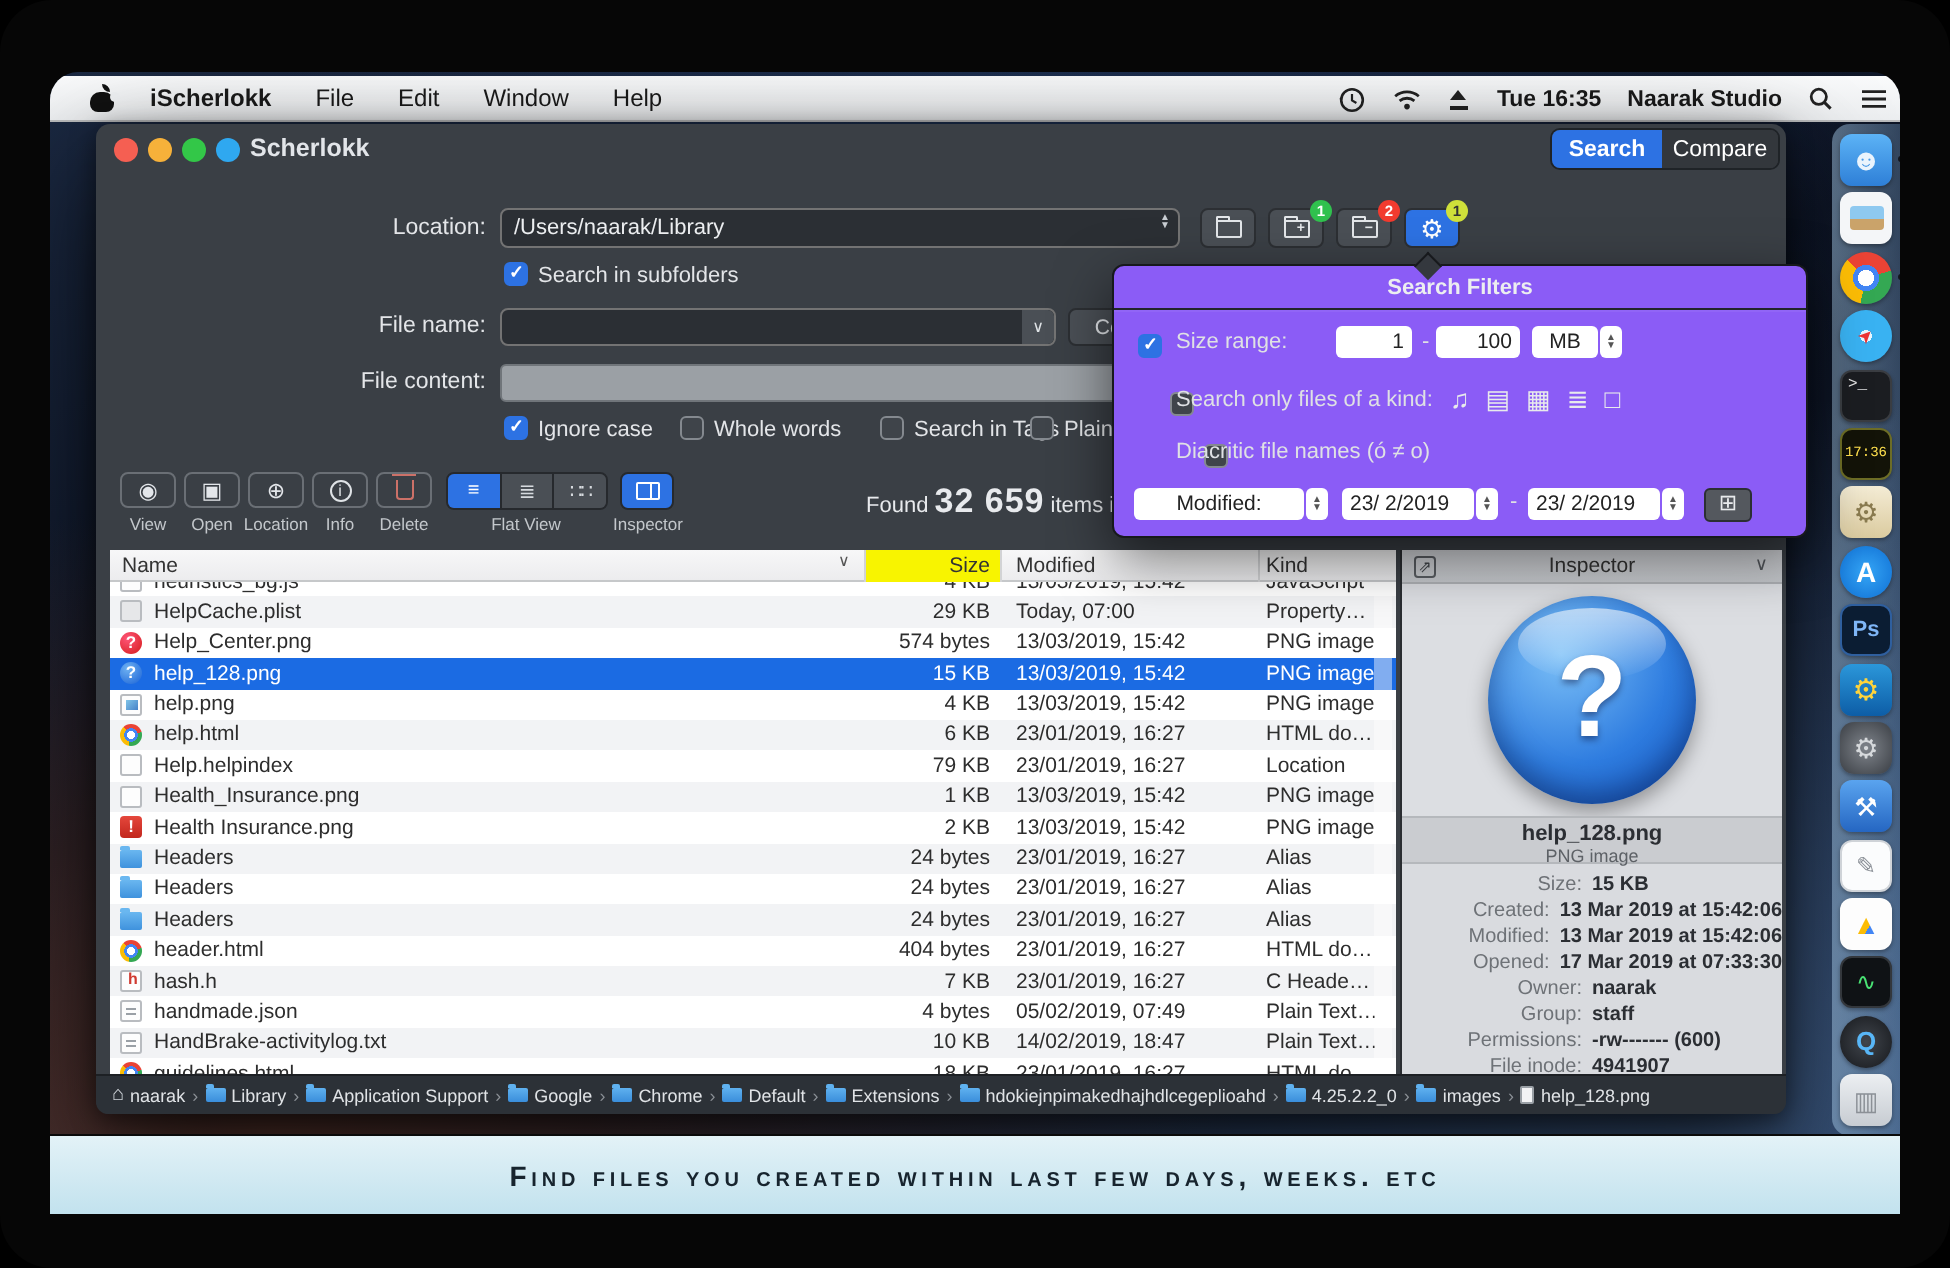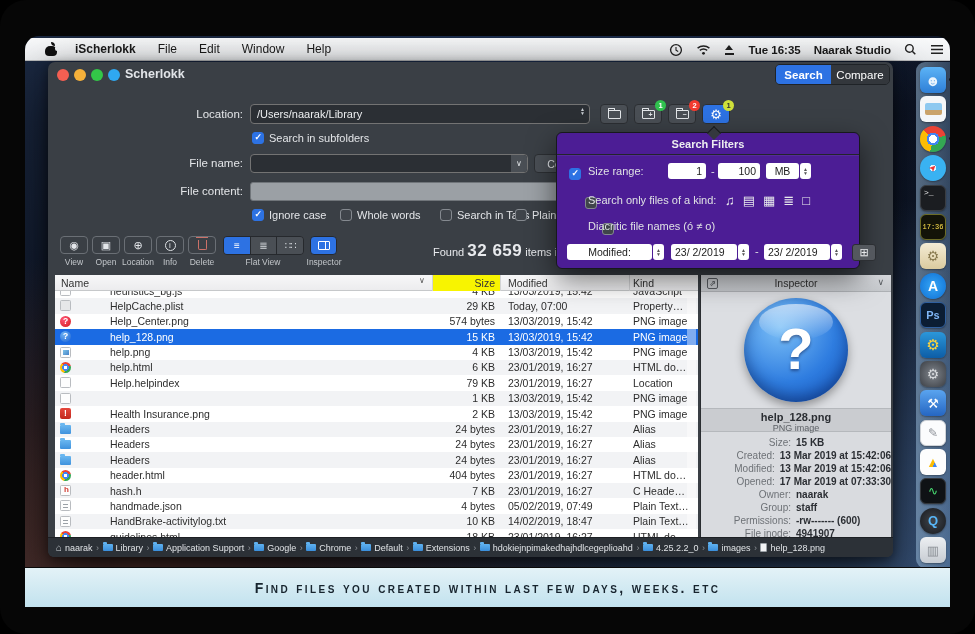--- a/index.html
+++ b/index.html
@@ -81,21 +81,21 @@
   .icon-folder .sub{position:absolute;right:1px;bottom:0;font-size:7px;line-height:7px;color:#e3e6e9;font-weight:bold;}
   .gear-glyph{color:#fff;font-size:13px;}
   .cb{display:inline-block;width:12px;height:12px;border-radius:3px;border:1px solid #84898f;background:#3f444a;vertical-align:-2px;position:relative;}
   .cb.on{background:#2d72e3;border-color:#2d72e3;}
   .cb.on::after{content:'✓';position:absolute;left:1.5px;top:-1px;color:#fff;font-size:9px;font-weight:bold;}
   .cb-label{font-size:11px;color:#e3e5e8;margin-left:5px;}
   .opt{position:absolute;white-space:nowrap;}
   .lightfield{position:absolute;background:#9ba0a5;border:1px solid #70757a;border-radius:3px;}
 
   
-  .filters{position:absolute;left:508px;top:70px;width:304px;height:137px;background:#4c1d95;border:1px solid #17191c;border-radius:6px;
+  .filters{position:absolute;left:508px;top:70px;width:348px;height:137px;background:#8b5cf6;border:1px solid #17191c;border-radius:6px;
     box-shadow:0 10px 28px rgba(0,0,0,.55);z-index:6;}
   .filters .notch{position:absolute;top:-5px;left:152px;width:10px;height:10px;background:#34383e;border-left:1px solid #17191c;border-top:1px solid #17191c;transform:rotate(45deg);}
   .filters-title{position:absolute;top:5px;left:0;width:100%;text-align:center;font-size:11px;font-weight:bold;color:#eceef0;}
   .filters-sep{position:absolute;top:21px;left:0;width:100%;border-bottom:1px solid #22252a;box-shadow:0 1px 0 rgba(255,255,255,.06);}
   .f-label{font-size:11px;color:#dfe1e4;}
   .wfield{position:absolute;background:#fff;border-radius:3px;color:#222;font-size:10.5px;line-height:16px;height:16px;padding:0 4px;white-space:nowrap;}
   .stp{position:absolute;width:11px;height:16px;background:#fff;border-radius:3px;display:flex;flex-direction:column;align-items:center;justify-content:center;color:#555;font-size:5px;line-height:4.5px;}
   .kind-ic{font-size:13px;color:#e8eaec;margin-right:8px;}
   .cal-btn{position:absolute;width:24px;height:17px;background:#54585e;border:1px solid #2c2f33;border-radius:3px;color:#e8eaec;font-size:11px;text-align:center;line-height:15px;}
 
@@ -118,21 +118,21 @@
   
   .table{position:absolute;left:7px;top:213px;width:643px;height:262px;background:#fff;overflow:hidden;}
   .thead{position:absolute;left:0;top:0;width:100%;height:16px;background:linear-gradient(#f7f7f8,#ececee);border-bottom:1px solid #c6c8ca;z-index:3;font-size:10.5px;color:#333;}
   .thead .sep{position:absolute;top:0;height:16px;width:1px;background:#d2d3d5;}
   .th-yellow{position:absolute;left:378px;top:0;width:67px;height:16px;background:#f8f400;}
   .rows-clip{position:absolute;left:0;top:16px;width:100%;height:246px;overflow:hidden;}
   #rows{margin-top:-8px;}
   .trow{position:relative;height:15.4px;font-size:10.5px;color:#2d2d2d;white-space:nowrap;}
   .trow.alt{background:#f2f3f5;}
   .trow.sel{background:#1b6be3;color:#fff;}
-  .c-name{position:absolute;left:22px;top:1.5px;width:330px;overflow:hidden;margin-left:33px;}
+  .c-name{position:absolute;left:22px;top:1.5px;width:330px;overflow:hidden;}
   .c-size{position:absolute;left:345px;top:1.5px;width:95px;text-align:right;}
   .c-mod{position:absolute;left:453px;top:1.5px;width:118px;}
   .c-kind{position:absolute;left:578px;top:1.5px;width:62px;overflow:hidden;}
   .vscroll{position:absolute;right:2px;top:16px;width:9px;height:244px;background:rgba(255,255,255,.45);border-radius:5px;z-index:4;}
   .fi{position:absolute;left:5px;top:2px;width:11px;height:11px;}
   .fi-doc,.fi-plist,.fi-textdoc,.fi-imgdoc,.fi-hdoc{background:#fdfdfd;border:1px solid #b9bcc0;border-radius:1.5px;}
   .fi-plist{background:#e6e7e9;}
   .fi-textdoc::after{content:'';position:absolute;left:2px;right:2px;top:3px;height:5px;background:repeating-linear-gradient(#9aa0a6 0 1px,transparent 1px 2.6px);}
   .fi-imgdoc::after{content:'';position:absolute;left:1.5px;top:2.5px;width:6.5px;height:5px;background:linear-gradient(135deg,#7fc4e8,#4682c8);}
   .fi-hdoc::after{content:'h';position:absolute;left:3px;top:-1px;color:#d03a30;font-size:8px;font-weight:bold;}
@@ -407,20 +407,21 @@
               </div>
               <div class="trow">
                 <span class="fi fi-doc"></span>
                 <span class="c-name">Help.helpindex</span>
                 <span class="c-size">79 KB</span>
                 <span class="c-mod">23/01/2019, 16:27</span>
                 <span class="c-kind">Location</span>
               </div>
               <div class="trow alt">
                 <span class="fi fi-doc"></span>
+                <span class="c-name">Health_Insurance.png</span>
                 <span class="c-size">1 KB</span>
                 <span class="c-mod">13/03/2019, 15:42</span>
                 <span class="c-kind">PNG image</span>
               </div>
               <div class="trow">
                 <span class="fi fi-redbang"></span>
                 <span class="c-name">Health Insurance.png</span>
                 <span class="c-size">2 KB</span>
                 <span class="c-mod">13/03/2019, 15:42</span>
                 <span class="c-kind">PNG image</span>

